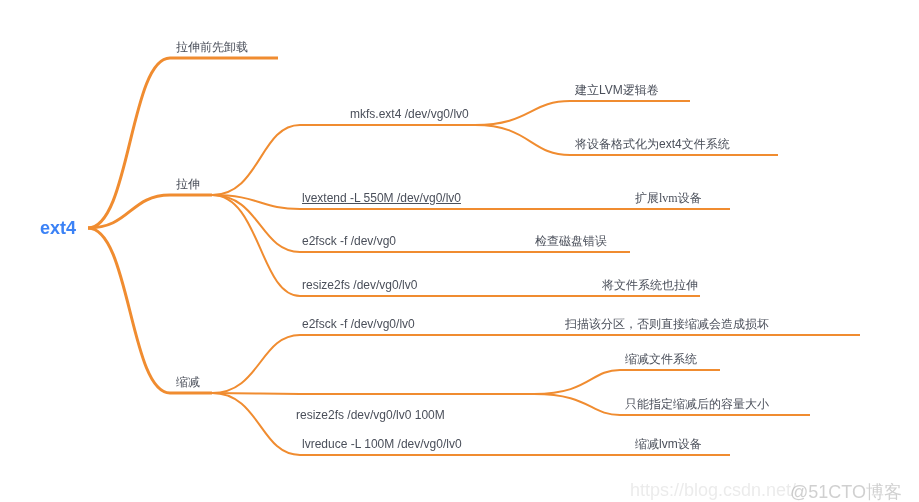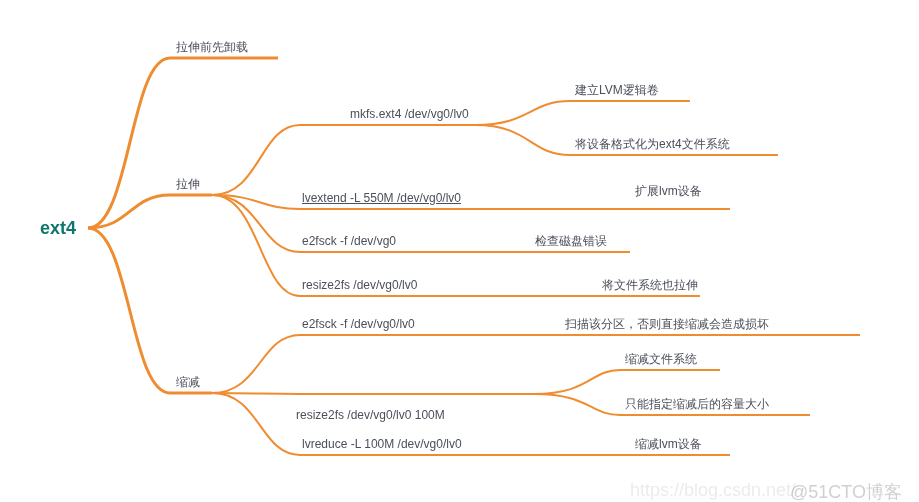--- a/index.html
+++ b/index.html
@@ -20,21 +20,21 @@
   .label {
     position: absolute;
     font-size: 12px;
     color: #4a4f5a;
     white-space: nowrap;
     line-height: 1.2;
   }
   .root {
     font-weight: bold;
     font-size: 18px;
-    color: #0f766e;
+    color: #3b82f6;
   }
   .watermark {
     position: absolute;
     font-size: 18px;
     color: rgba(120,120,120,0.15);
     pointer-events: none;
   }
 </style>
 </head>
 <body>
@@ -94,21 +94,21 @@
 
 <div class="label" style="left:176px; top:40px;">拉伸前先卸载</div>
 <div class="label" style="left:176px; top:177px;">拉伸</div>
 <div class="label" style="left:176px; top:375px;">缩减</div>
 
 <div class="label" style="left:302px; top:107px;margin-left:48px;">mkfs.ext4 /dev/vg0/lv0</div>
 <div class="label" style="left:575px; top:83px;text-align:right;">建立LVM逻辑卷</div>
 <div class="label" style="left:575px; top:137px;">将设备格式化为ext4文件系统</div>
 
 <div class="label" style="left:302px; top:191px;text-decoration:underline;">lvextend -L 550M /dev/vg0/lv0</div>
-<div class="label" style="left:635px; top:184px;">扩展lvm设备</div>
+<div class="label" style="left:635px; top:191px;font-family:Liberation Serif, serif;">扩展lvm设备</div>
 
 <div class="label" style="left:302px; top:234px;">e2fsck -f /dev/vg0</div>
 <div class="label" style="left:535px; top:234px;">检查磁盘错误</div>
 
 <div class="label" style="left:302px; top:278px;">resize2fs /dev/vg0/lv0</div>
 <div class="label" style="left:577px; top:278px;margin-left:25px;">将文件系统也拉伸</div>
 
 <div class="label" style="left:302px; top:317px;">e2fsck -f /dev/vg0/lv0</div>
 <div class="label" style="left:565px; top:317px;">扫描该分区，否则直接缩减会造成损坏</div>
 

